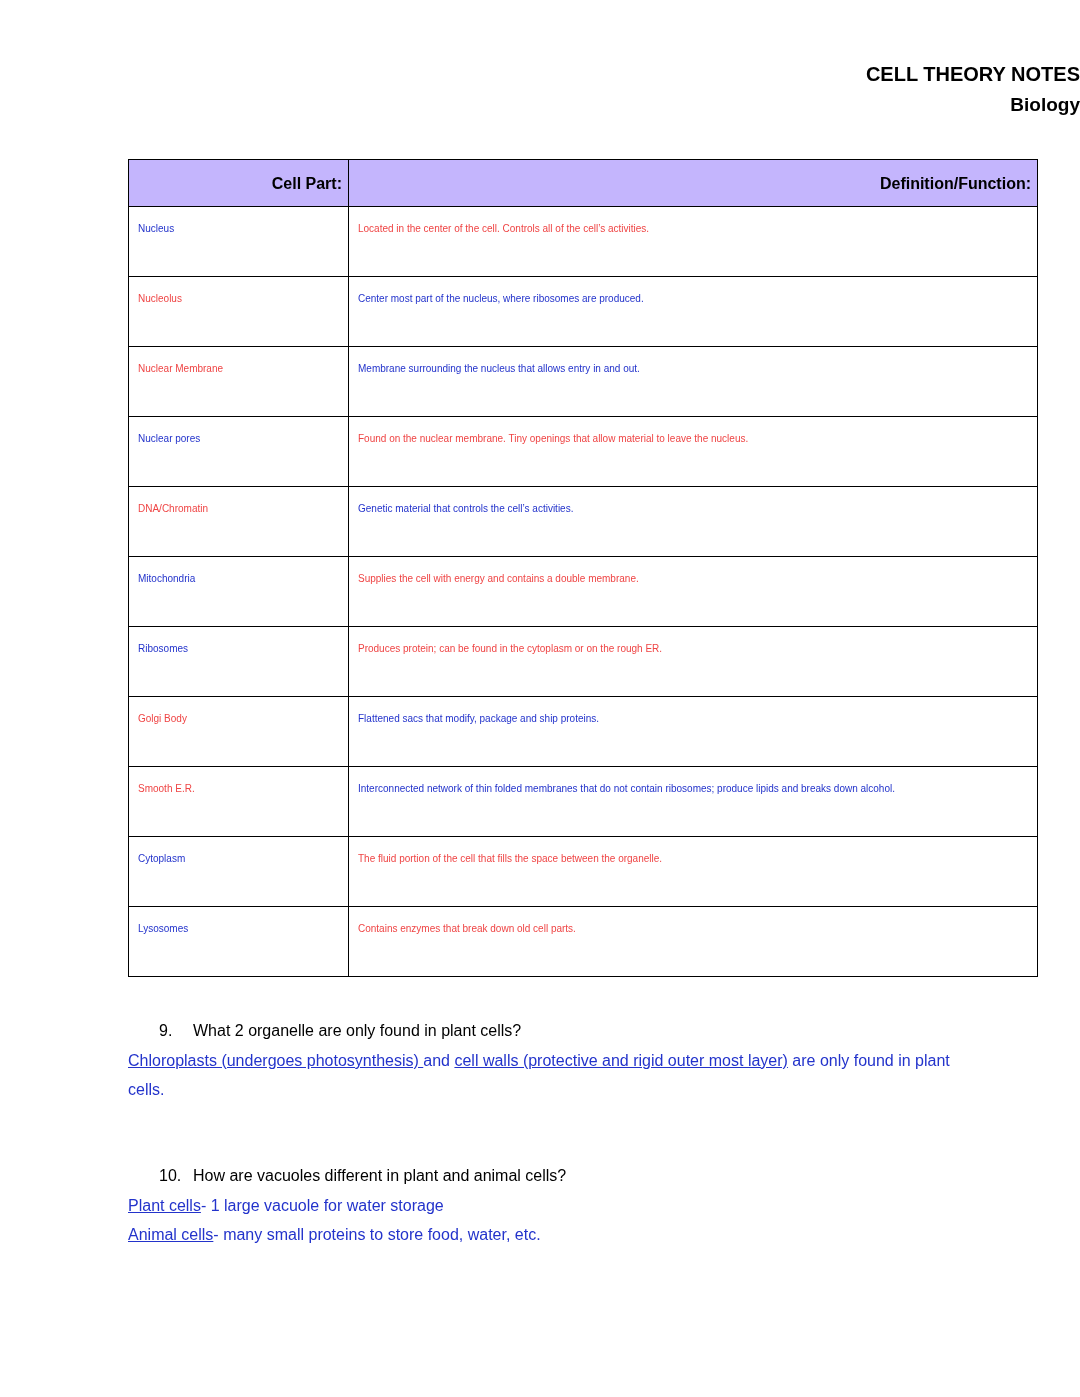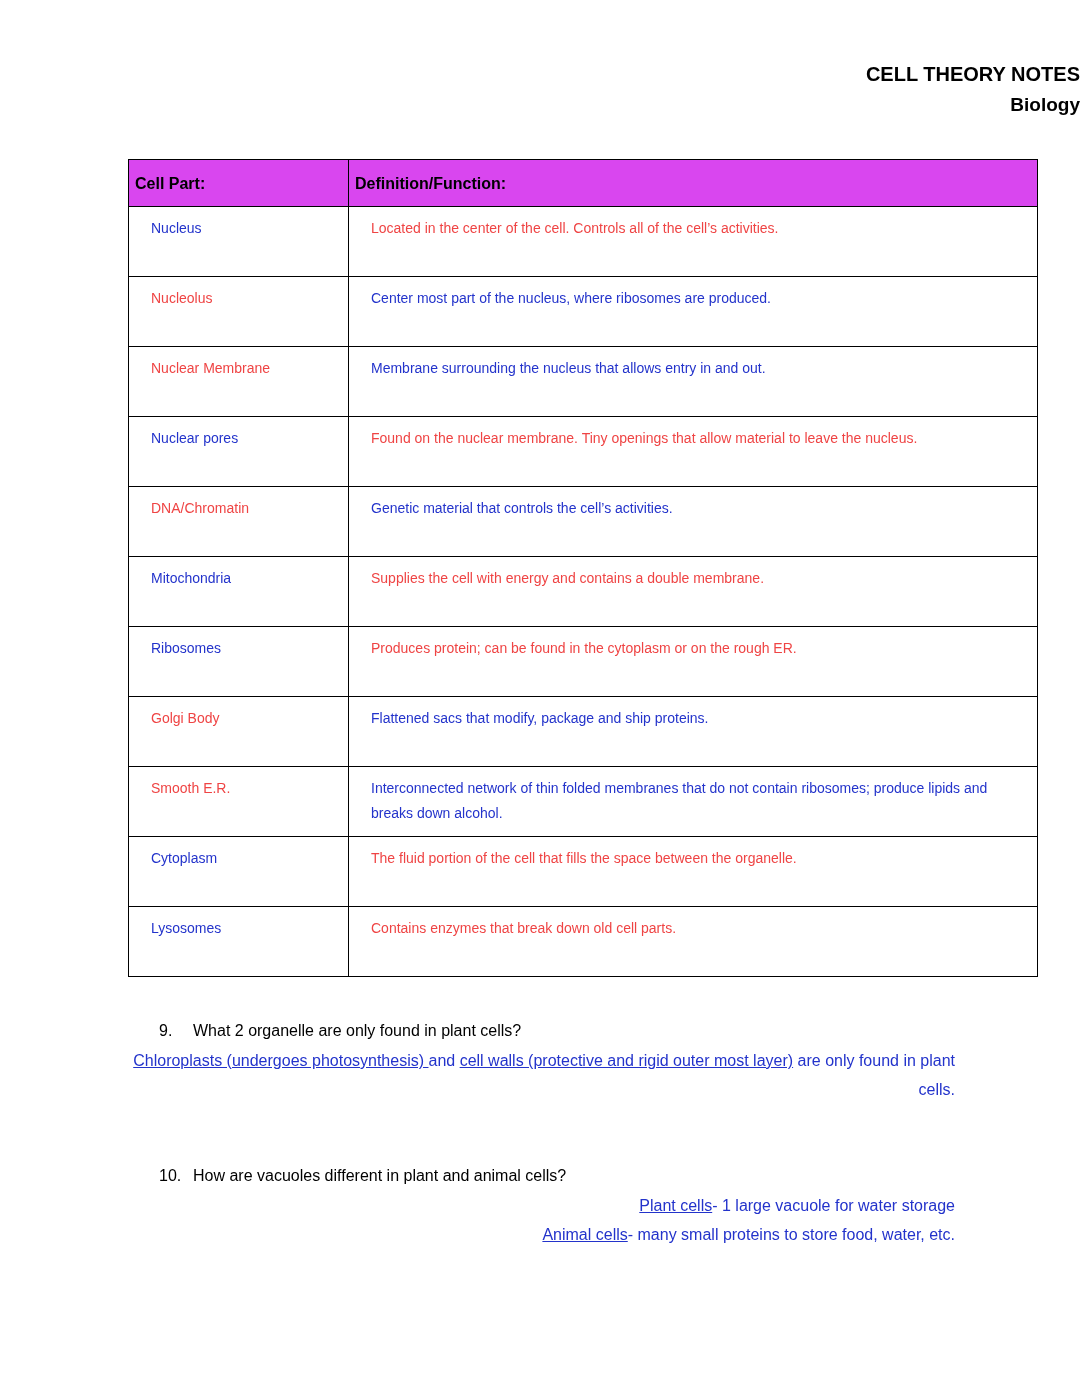--- a/index.html
+++ b/index.html
@@ -20,28 +20,28 @@
 
   table.notes-table {
     border-collapse: collapse;
     width: 827px;
     margin: 42px 0 0 128px;
     table-layout: fixed;
   }
   .notes-table th,
   .notes-table td {
     border: 1.5px solid #000000;
-    font-size: 14px;
+    font-size: 10px;
     line-height: 25px;
     vertical-align: top;
-    padding: 9px 12px 8px 22px;
+    padding: 9px 12px 8px 9px;
   }
   .notes-table th {
-    background: #d946ef;
-    text-align: left;
+    background: #c4b5fd;
+    text-align: right;
     font-weight: bold;
     font-size: 16px;
     height: 47px;
     vertical-align: middle;
     padding: 6px;
   }
   .col-part { width: 220px; }
   .col-def  { width: 689px; }
   tr.data-row { height: 70px; }
 
@@ -55,21 +55,21 @@
   }
   .question-block { margin-bottom: 0; }
   .question-block + .question-block { margin-top: 58px; }
   .question-line {
     padding-left: 31px;
     line-height: 27px;
     color: #000000;
     display: flex;
   }
   .q-num { min-width: 34px; display: inline-block; }
-  .answer-lines { margin-top: 2px; text-align: right; }
+  .answer-lines { margin-top: 2px; }
   .answer-line {
     color: #2333cb;
     line-height: 29px;
   }
   .underline { text-decoration: underline; }
 </style>
 </head>
 <body>
 
 <div class="page">

